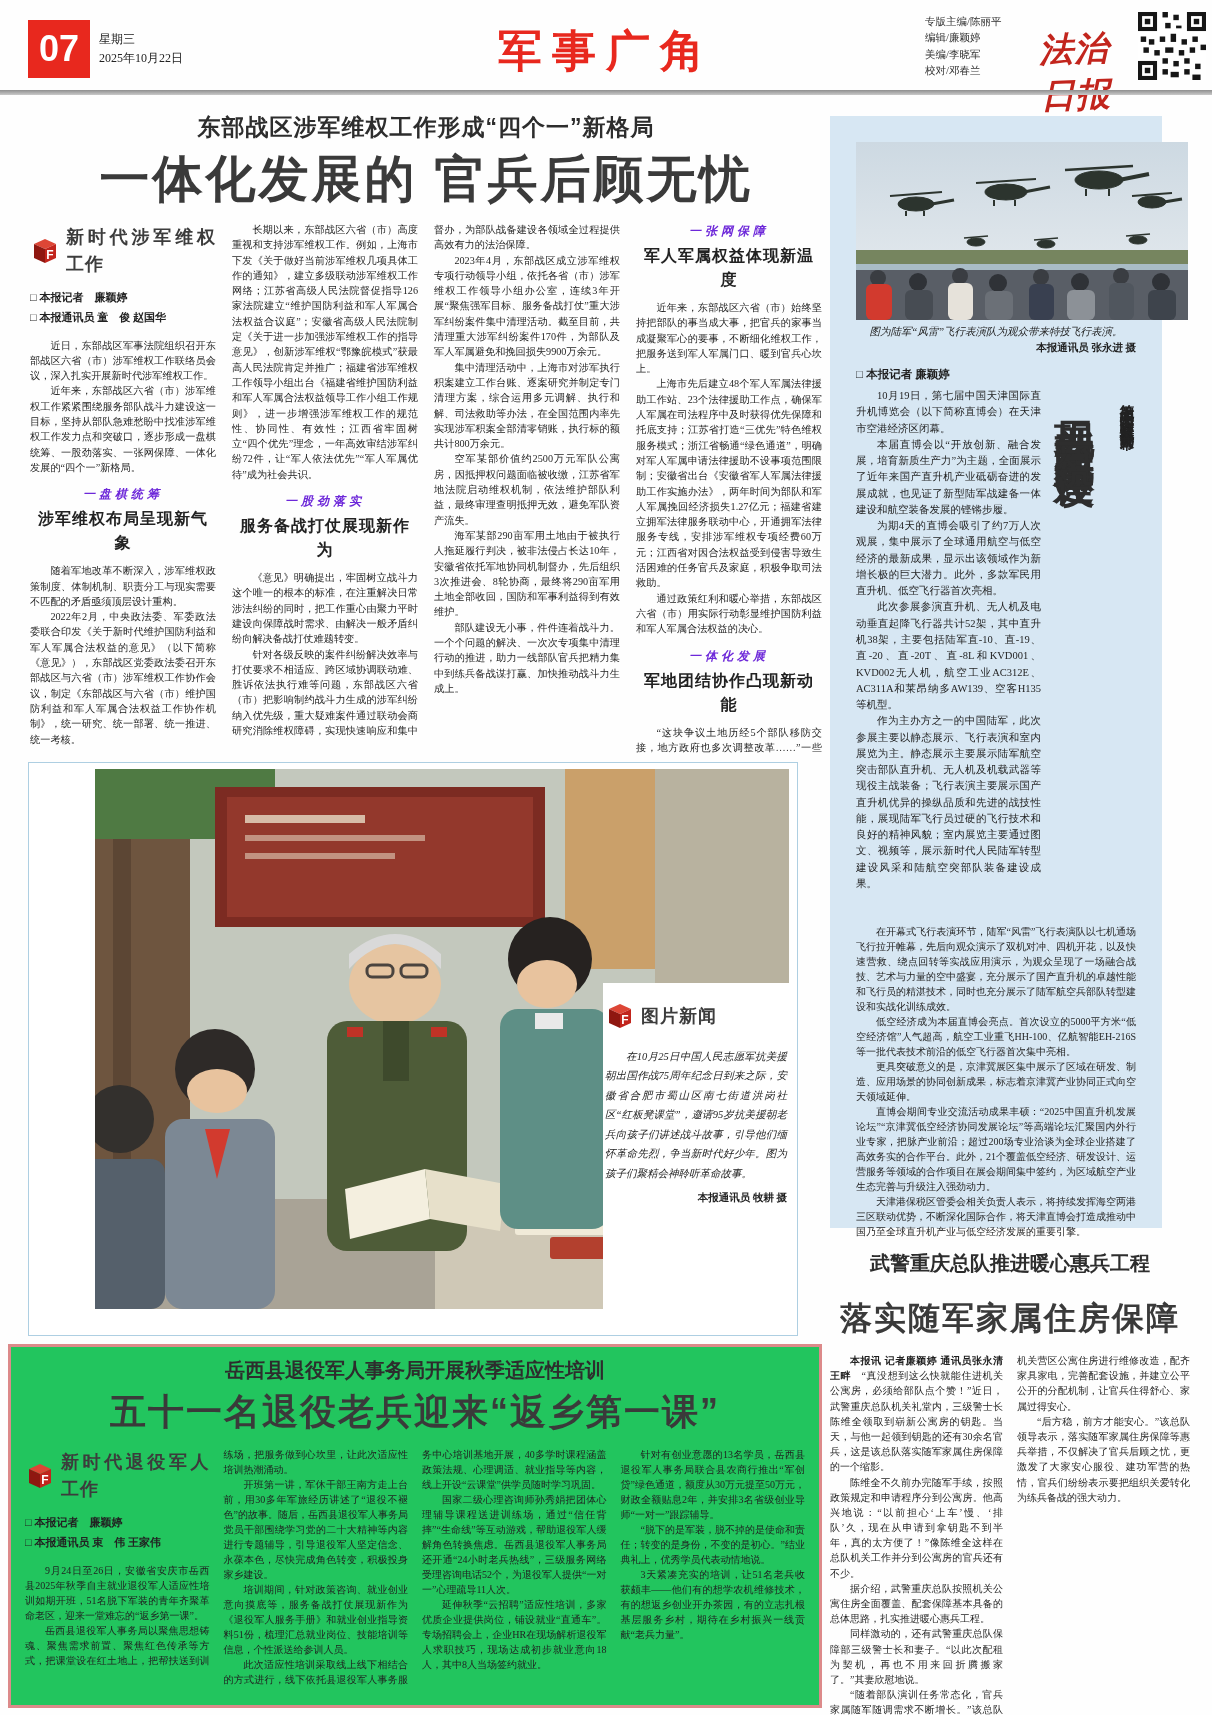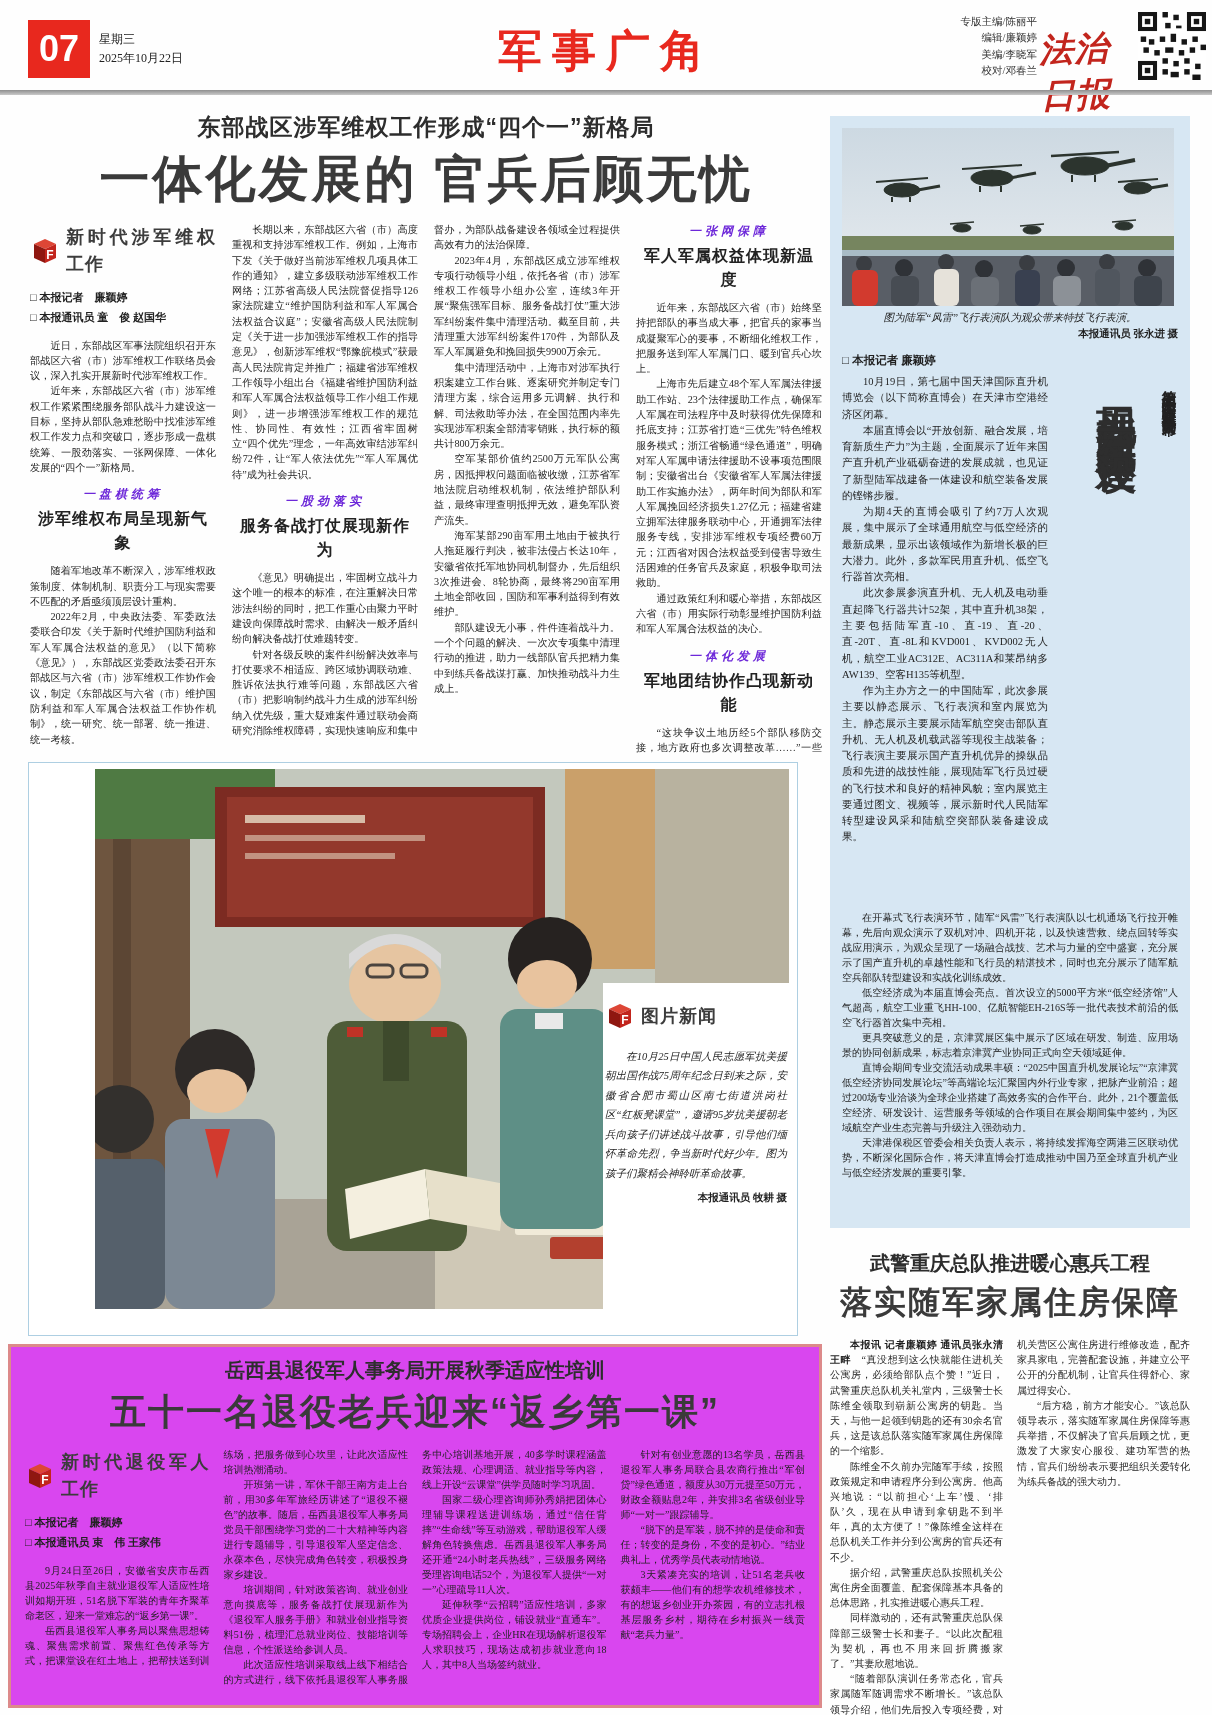--- a/index.html
+++ b/index.html
@@ -6,21 +6,21 @@
   #page{position:relative;width:1212px;height:1715px;background:#fefefe;margin:0 auto;
         font-family:"Liberation Serif",serif;color:#1f1f1f;overflow:hidden;}
   
   #pagenum{position:absolute;left:28px;top:20px;width:62px;height:58px;background:#e8281e;
            color:#fff;font-family:"Liberation Sans",sans-serif;font-weight:bold;font-size:36px;
            display:flex;align-items:center;justify-content:center;}
   #dateblock{position:absolute;left:99px;top:30px;font-size:12px;line-height:1.6;color:#222;}
   #section-title{position:absolute;left:0;top:22px;width:100%;text-align:center;
            color:#e8281e;font-family:"Liberation Sans",sans-serif;font-weight:bold;
            font-size:44px;letter-spacing:10px;}
-  #credits{position:absolute;left:925px;top:14px;width:112px;text-align:right;
+  #credits{position:absolute;left:925px;top:14px;width:112px;
            font-size:10.5px;line-height:1.55;color:#333;}
   #masthead{position:absolute;left:1040px;top:26px;width:96px;color:#c2251d;
            font-size:34px;font-weight:bold;font-style:italic;letter-spacing:1px;
            font-family:"Liberation Serif",serif;transform:rotate(-2deg);}
   #qr{position:absolute;left:1138px;top:12px;}
   #header-rule{position:absolute;left:0;top:90px;width:1212px;height:5px;
            background:linear-gradient(#8f8f8f,#c9c9c9);}
   
   #main-kicker{position:absolute;left:30px;top:112px;width:792px;text-align:center;
            font-family:"Liberation Sans",sans-serif;font-weight:bold;font-size:23px;color:#2d2d2d;letter-spacing:1px;}
@@ -41,43 +41,43 @@
   .series-bylines{margin-top:10px;font-size:11px;font-weight:bold;line-height:1.8;color:#222;}
   
   #photo-frame{position:absolute;left:28px;top:762px;width:768px;height:572px;
            border:1px solid #aecfe2;background:#fff;}
   #vet-photo{position:absolute;left:66px;top:6px;width:694px;height:540px;}
   #picnews{position:absolute;right:8px;bottom:14px;width:182px;height:330px;background:#fff;padding:4px 2px;}
   #picnews .series-head{margin-top:14px;}
   #picnews-caption{margin-top:16px;font-size:10.5px;line-height:1.85;font-style:italic;text-align:justify;text-indent:2em;color:#222;}
   #picnews-credit{margin-top:8px;font-size:10.5px;font-weight:bold;text-align:right;}
   
-  #heli-panel{position:absolute;left:830px;top:116px;width:360px;height:1112px;
-           background:#d7e7f3;box-sizing:border-box;padding:12px;}
+  #heli-panel{position:absolute;left:830px;top:116px;width:332px;height:1112px;
+           background:#d7e7f3;box-sizing:border-box;padding:26px;}
   #heli-photo{width:332px;height:178px;display:block;}
   #heli-caption{margin-top:5px;font-size:10.5px;font-style:italic;text-align:center;color:#222;}
   #heli-credit{font-size:10.5px;font-weight:bold;text-align:right;margin-top:2px;}
   #heli-byline{margin:12px 0 6px;font-size:11.5px;font-weight:bold;font-family:"Liberation Sans",sans-serif;}
   #heli-row{display:flex;height:528px;overflow:hidden;}
   #heli-body{width:206px;font-size:10.5px;line-height:1.55;overflow:hidden;}
   #vh-wrap{flex:1;display:flex;justify-content:flex-end;gap:12px;padding-left:4px;}
   #vh-big{writing-mode:vertical-rl;font-size:40px;font-weight:bold;color:#2e2e2e;
            font-family:"Liberation Sans",sans-serif;letter-spacing:4px;line-height:1.5;}
   #vh-kicker{writing-mode:vertical-rl;font-size:14.5px;font-weight:bold;color:#222;
            font-family:"Liberation Sans",sans-serif;letter-spacing:2px;padding-top:4px;}
   #heli-tail{margin-top:8px;font-size:10px;line-height:1.5;height:332px;overflow:hidden;}
   
   #housing{position:absolute;left:830px;top:1250px;width:360px;}
   #housing-kicker{text-align:center;font-family:"Liberation Sans",sans-serif;font-weight:bold;font-size:20px;color:#2d2d2d;}
-  #housing-headline{text-align:center;font-family:Liberation Serif, serif;font-weight:bold;font-size:32px;color:#3a3a3a;letter-spacing:2px;margin-top:4px;}
+  #housing-headline{text-align:center;font-family:Liberation Serif, serif;font-weight:bold;font-size:32px;color:#3a3a3a;letter-spacing:2px;margin-top:20px;}
   #house-flow{margin-top:12px;height:392px;column-count:2;column-gap:14px;column-fill:auto;
            overflow:hidden;font-size:10px;line-height:1.52;}
   
   #vet-box{position:absolute;left:8px;top:1344px;width:814px;height:364px;border:3px solid #dc8a8a;
-           background:#d946ef;box-sizing:border-box;padding:10px 14px;}
+           background:#22c55e;box-sizing:border-box;padding:10px 14px;}
   #vet-kicker{text-align:center;font-family:"Liberation Sans",sans-serif;font-weight:bold;font-size:20px;color:#2d2d2d;}
   #vet-headline{text-align:center;font-family:"Liberation Sans",sans-serif;font-weight:bold;font-size:36px;color:#3a3a3a;letter-spacing:2px;margin-top:4px;}
   #vet-flow{margin-top:10px;height:250px;column-count:4;column-gap:14px;column-fill:auto;
            overflow:hidden;font-size:10px;line-height:1.5;}
   .cube{flex:0 0 auto;}
 </style>
 </head>
 <body>
 
 <div id="page">

